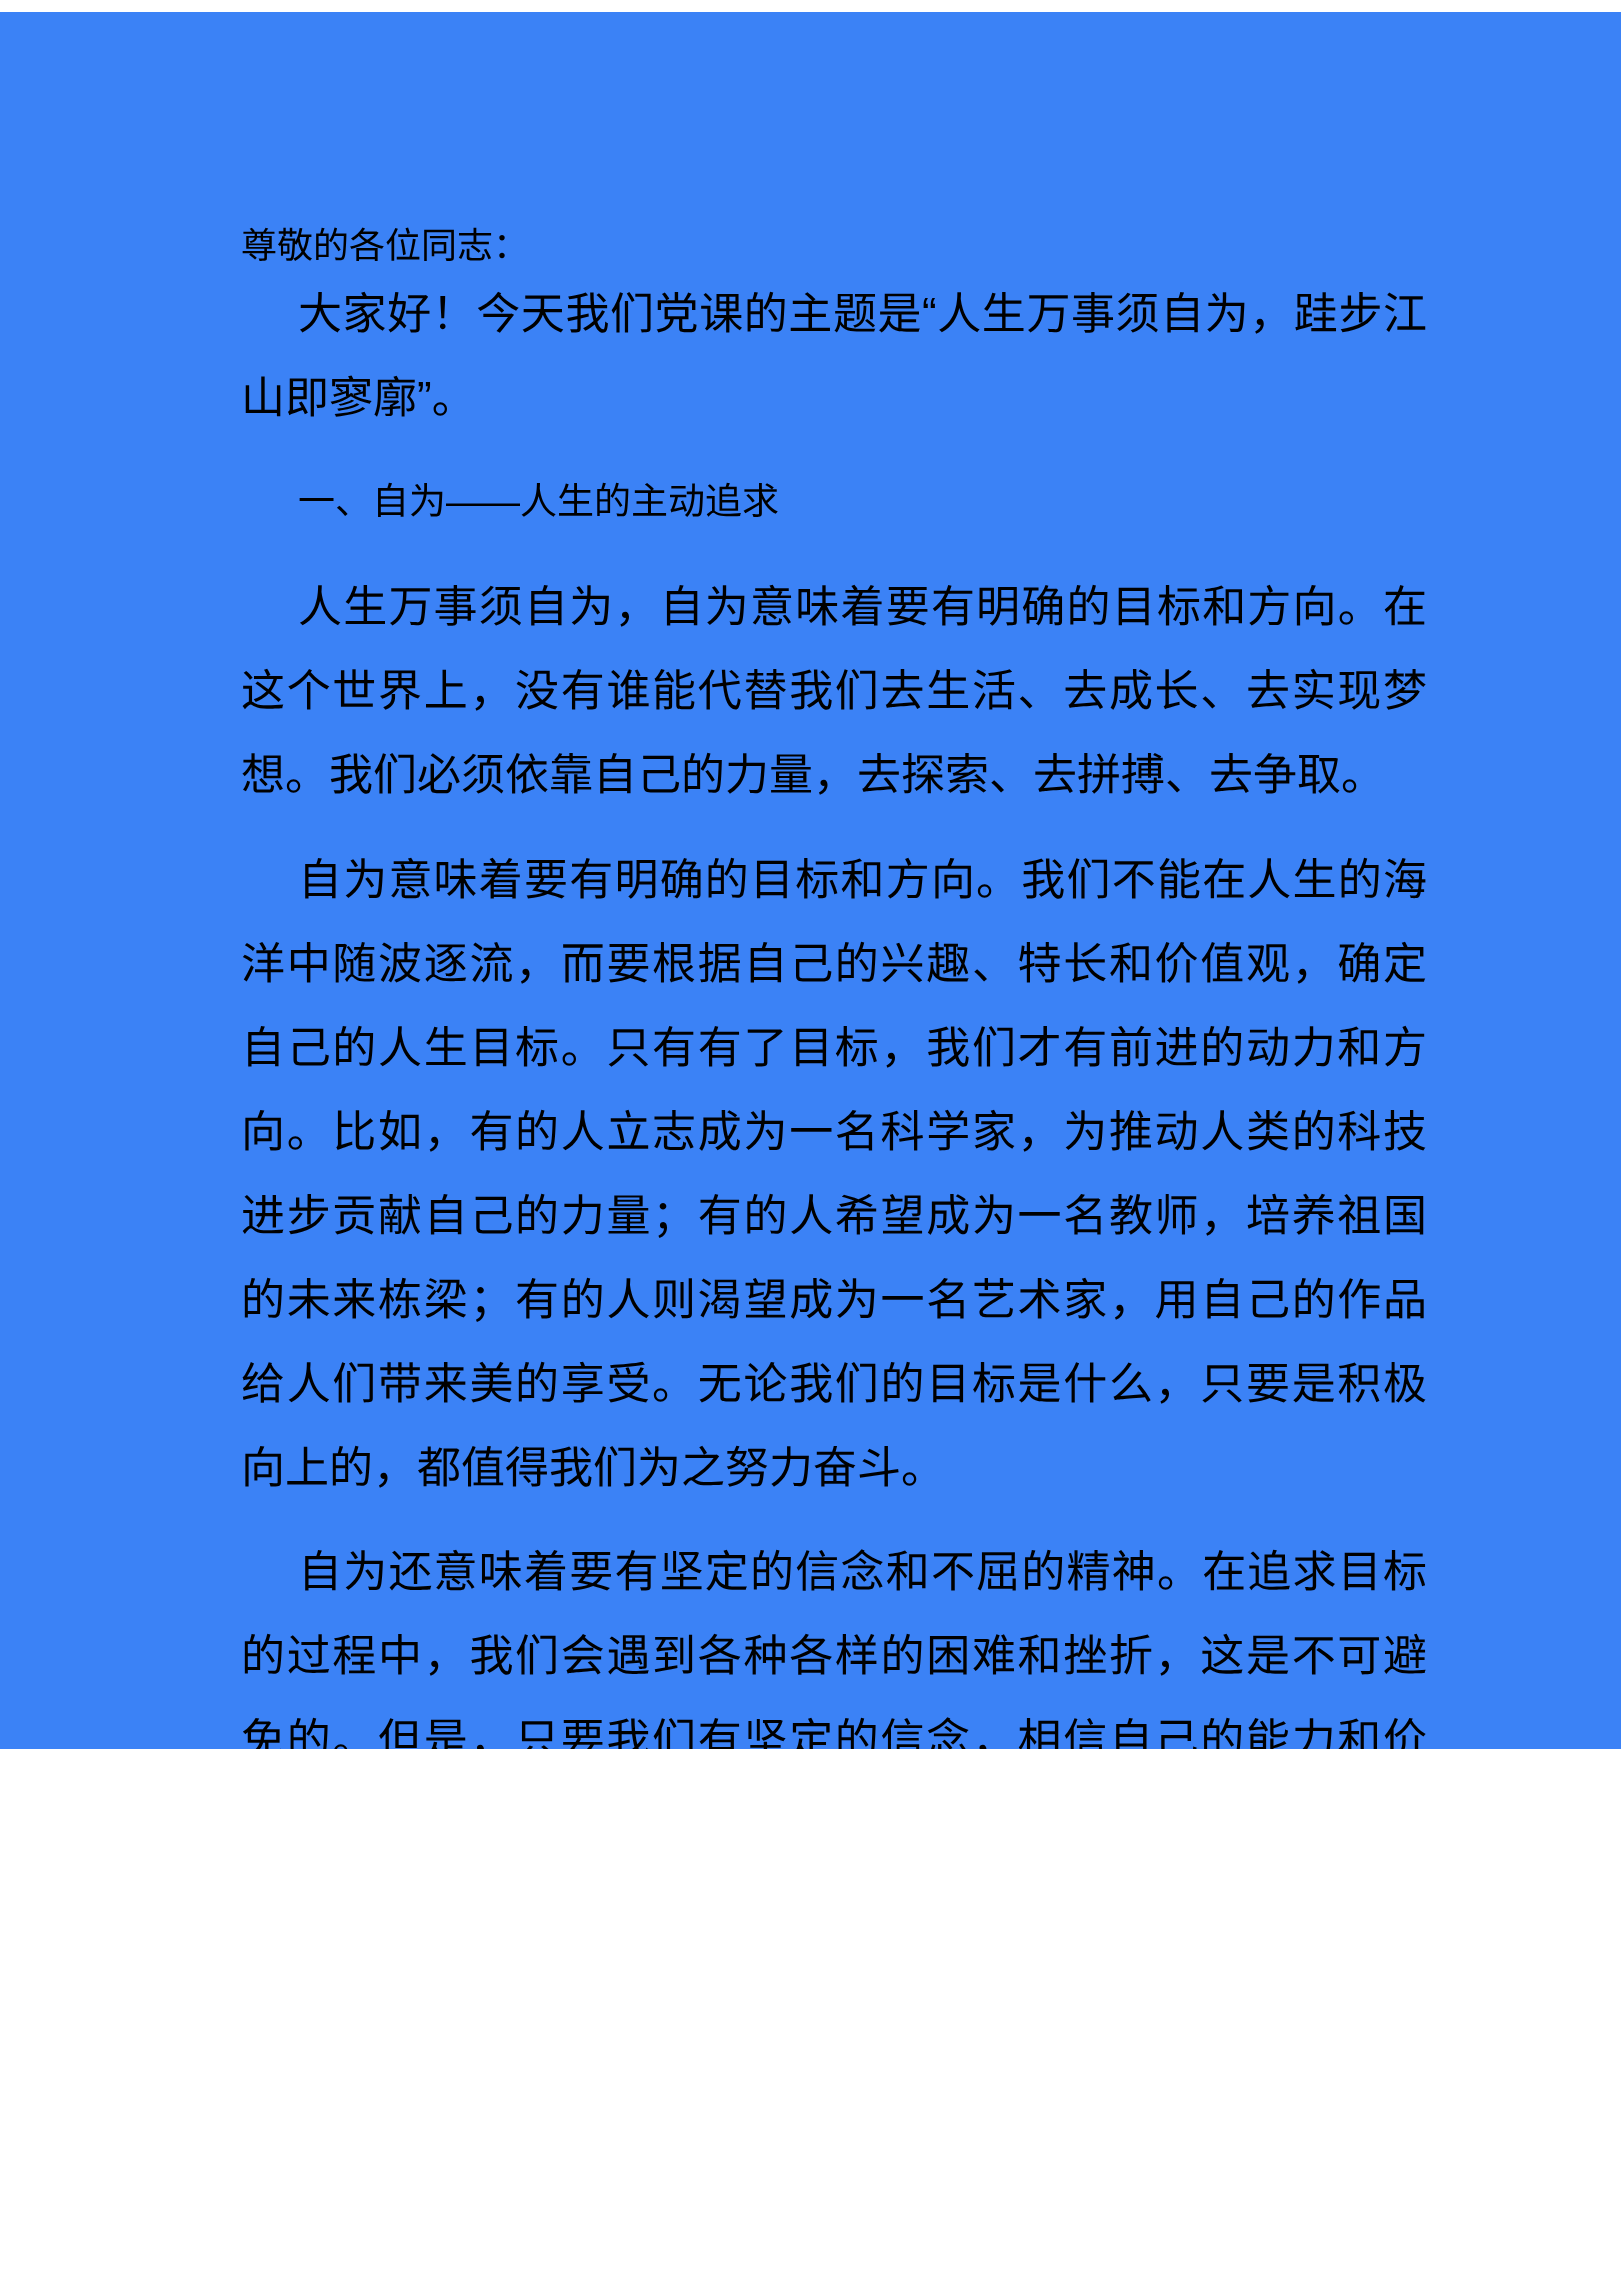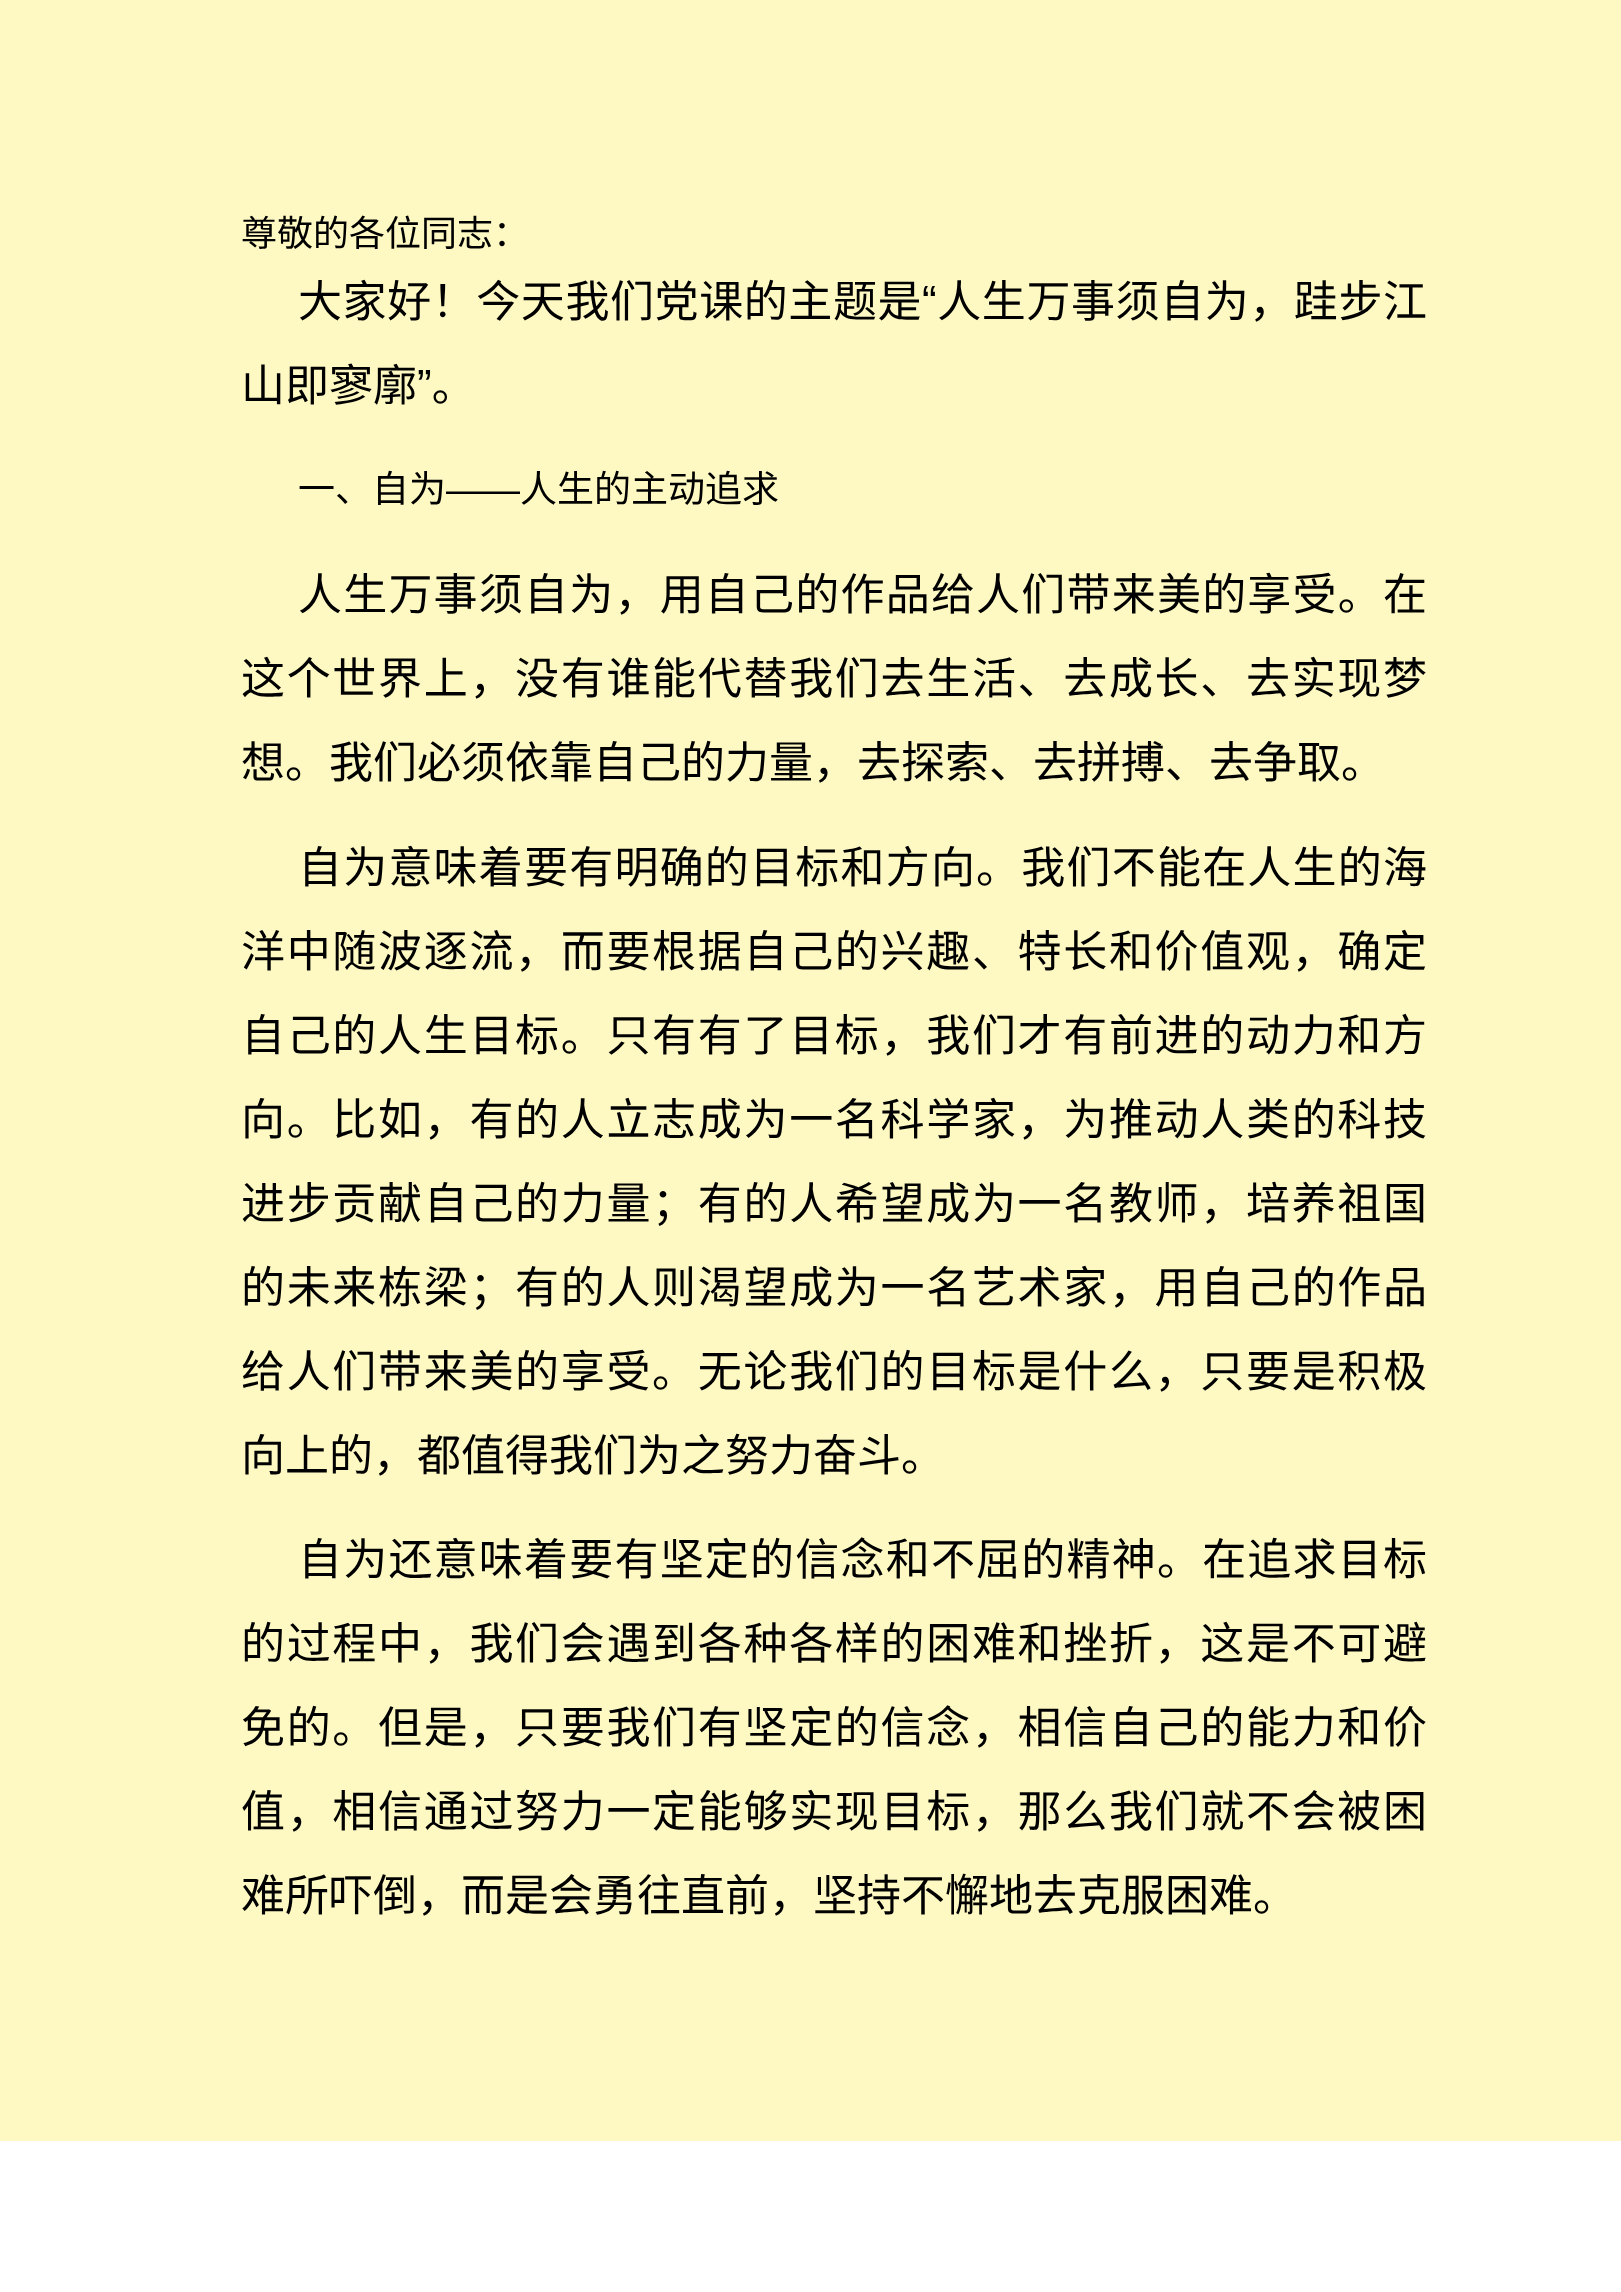--- a/index.html
+++ b/index.html
@@ -4,23 +4,23 @@
 <style>
   html, body {
     margin: 0;
     padding: 0;
     background: #ffffff;
   }
   .page {
     position: relative;
     box-sizing: border-box;
     width: 1621px;
-    height: 2141px;
-    margin: 0 auto;
-    background: #fef9c3;
+    height: 1737px;
+    margin: 12px auto;
+    background: #3b82f6;
     color: #000000;
     padding: 216px 194px 0 241px;
     overflow: hidden;
     font-family: "Liberation Sans", sans-serif;
   }
   .greeting {
     font-family: "Liberation Serif", serif;
     font-size: 36px;
     line-height: 36px;
     margin: 0 0 7.8px 0;
@@ -50,20 +50,20 @@
 
 <div class="page">
 
   <p class="greeting">尊敬的各位同志：</p>
 
   <p class="body-para">大家好！今天我们党课的主题是“人生万事须自为，跬步江山即寥廓”。</p>
 
 
   <h2 class="section-heading">一、自为——人生的主动追求</h2>
 
-  <p class="body-para">人生万事须自为，用自己的作品给人们带来美的享受。在这个世界上，没有谁能代替我们去生活、去成长、去实现梦想。我们必须依靠自己的力量，去探索、去拼搏、去争取。</p>
+  <p class="body-para">人生万事须自为，自为意味着要有明确的目标和方向。在这个世界上，没有谁能代替我们去生活、去成长、去实现梦想。我们必须依靠自己的力量，去探索、去拼搏、去争取。</p>
 
   <p class="body-para">自为意味着要有明确的目标和方向。我们不能在人生的海洋中随波逐流，而要根据自己的兴趣、特长和价值观，确定自己的人生目标。只有有了目标，我们才有前进的动力和方向。比如，有的人立志成为一名科学家，为推动人类的科技进步贡献自己的力量；有的人希望成为一名教师，培养祖国的未来栋梁；有的人则渴望成为一名艺术家，用自己的作品给人们带来美的享受。无论我们的目标是什么，只要是积极向上的，都值得我们为之努力奋斗。</p>
 
   <p class="body-para">自为还意味着要有坚定的信念和不屈的精神。在追求目标的过程中，我们会遇到各种各样的困难和挫折，这是不可避免的。但是，只要我们有坚定的信念，相信自己的能力和价值，相信通过努力一定能够实现目标，那么我们就不会被困难所吓倒，而是会勇往直前，坚持不懈地去克服困难。</p>
 
 </div>
 
 
 </body></html>

